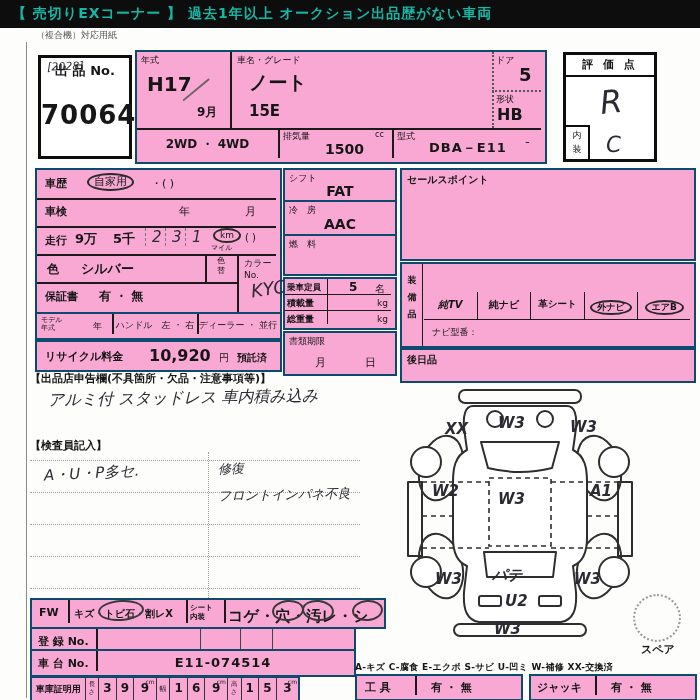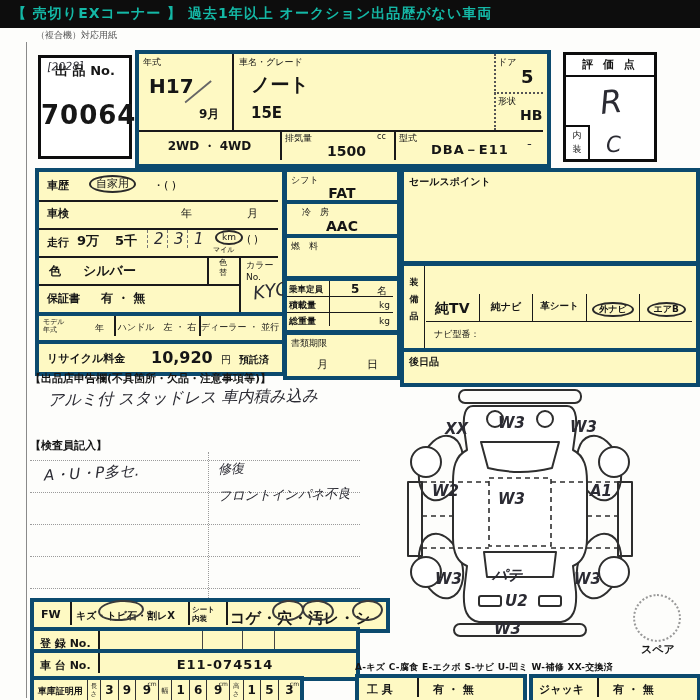--- a/index.html
+++ b/index.html
@@ -1,19 +1,19 @@
 <!DOCTYPE html>
 <html><head>
 <meta charset="utf-8">
 <style>
   html,body{margin:0;padding:0;background:#e8e8e8;}
   #sheet{position:relative;width:700px;height:700px;background:#fdfdfb;overflow:hidden;
          font-family:"DejaVu Sans",sans-serif;color:#161616;}
   .abs{position:absolute;}
-  .b2{border:4px solid #0c4a6e;background:#fef9c3;}
+  .b2{border:2px solid #0c4a6e;background:#f9a8d4;}
   .b3{border:3px solid #0d0d0d;background:#fff;}
   .lbl{font-size:9px;}
   .bold{font-weight:bold;}
   .ctr{text-align:center;}
   .pre{white-space:pre-line;}
   .hand{font-style:italic;color:#2b2b33;}
   .ell{display:inline-block;border:2px solid #2a2a2a;border-radius:50%;padding:0 5px;line-height:1.25;}
   .hline{position:absolute;background:#1a1a1a;height:2px;}
   .vline{position:absolute;background:#1a1a1a;width:2px;}
   .vline1{position:absolute;background:#444;width:1px;}
@@ -57,21 +57,21 @@
     <div class="abs" style="left:46px;top:16px;font-size:30px;color:#666;transform:rotate(8deg);">／</div>
     <div class="abs bold" style="left:60px;top:52px;font-size:12px;">9月</div>
 
     <div class="abs lbl" style="left:100px;top:2px;">車名・グレード</div>
     <div class="abs bold" style="left:112px;top:18px;font-size:19px;">ノート</div>
     <div class="abs bold" style="left:112px;top:50px;font-size:15px;">15E</div>
 
     <div class="abs lbl" style="left:359px;top:2px;">ドア</div>
     <div class="abs bold" style="left:382px;top:12px;font-size:18px;">5</div>
     <div class="abs lbl" style="left:359px;top:41px;">形状</div>
-    <div class="abs bold" style="left:381px;top:53px;font-size:14px;">HB</div>
+    <div class="abs bold" style="left:360px;top:53px;font-size:16px;">HB</div>
 
     <div class="abs bold ctr" style="left:0;top:84px;width:141px;font-size:12px;">2WD ・ 4WD</div>
     <div class="abs lbl" style="left:146px;top:78px;">排気量</div>
     <div class="abs" style="left:238px;top:78px;font-size:8px;">cc</div>
     <div class="abs bold" style="left:188px;top:89px;font-size:14px;">1500</div>
     <div class="abs lbl" style="left:260px;top:78px;">型式</div>
     <div class="abs bold" style="left:292px;top:87px;font-size:13px;letter-spacing:1px;">DBA－E11</div>
     <div class="abs hand" style="left:388px;top:82px;font-size:13px;">-</div>
   </div>
 
@@ -118,21 +118,21 @@
 
     <div class="abs bold" style="left:8px;top:119px;font-size:11px;">保証書</div>
     <div class="abs bold" style="left:62px;top:118px;font-size:12px;">有 ・ 無</div>
   </div>
 
   <div class="abs b2" style="left:283px;top:168px;width:110px;height:34px;">
     <div class="abs lbl" style="left:4px;top:2px;">シフト</div>
     <div class="abs bold ctr" style="left:0;top:13px;width:100%;font-size:14px;">FAT</div>
   </div>
   <div class="abs b2" style="left:283px;top:200px;width:110px;height:36px;">
-    <div class="abs lbl" style="left:4px;top:2px;margin-left:11px;">冷　房</div>
+    <div class="abs lbl" style="left:4px;top:2px;">冷　房</div>
     <div class="abs bold ctr" style="left:0;top:14px;width:100%;font-size:14px;">AAC</div>
   </div>
   <div class="abs b2" style="left:283px;top:234px;width:110px;height:38px;">
     <div class="abs lbl" style="left:4px;top:2px;">燃　料</div>
   </div>
   <div class="abs b2" style="left:283px;top:277px;width:110px;height:49px;">
     <div class="hline" style="left:0;top:15px;width:106px;height:1px;"></div>
     <div class="hline" style="left:0;top:31px;width:106px;height:1px;"></div>
     <div class="vline" style="left:42px;top:0;height:45px;width:1px;"></div>
     <div class="abs bold" style="left:2px;top:3px;font-size:8.5px;">乗車定員</div>
@@ -151,21 +151,21 @@
 
   <div class="abs b2" style="left:400px;top:168px;width:292px;height:89px;">
     <div class="abs bold" style="left:5px;top:3px;font-size:10px;">セールスポイント</div>
   </div>
 
   <div class="abs b2" style="left:400px;top:262px;width:292px;height:82px;">
     <div class="abs pre ctr bold" style="left:0;top:0;width:21px;height:100%;border-right:1.5px solid #1a1a1a;font-size:9px;line-height:1.9;padding-top:8px;box-sizing:border-box;">装
 備
 品</div>
     <div class="abs" style="left:22px;top:28px;width:266px;height:27px;border-bottom:1.5px solid #1a1a1a;display:flex;">
-      <div class="ctr" style="width:53px;border-right:1.5px solid #1a1a1a;padding-top:6px;font-size:14px;font-weight:bold;">純TV</div>
+      <div class="ctr" style="width:53px;border-right:1.5px solid #1a1a1a;padding-top:6px;font-size:10px;font-weight:bold;font-style:italic;">純TV</div>
       <div class="ctr" style="width:53px;border-right:1.5px solid #1a1a1a;padding-top:6px;font-size:10px;font-weight:bold;">純ナビ</div>
       <div class="ctr" style="width:53px;border-right:1.5px solid #1a1a1a;padding-top:6px;font-size:9.5px;font-weight:bold;">革シート</div>
       <div class="ctr" style="width:53px;border-right:1.5px solid #1a1a1a;padding-top:3px;"><span class="ell" style="font-size:9px;font-weight:bold;">外ナビ</span></div>
       <div class="ctr" style="width:52px;padding-top:3px;"><span class="ell" style="font-size:9px;font-weight:bold;">エアB</span></div>
     </div>
     <div class="abs" style="left:30px;top:62px;font-size:9px;">ナビ型番：</div>
   </div>
 
   <div class="abs b2" style="left:400px;top:348px;width:292px;height:31px;">
     <div class="abs bold" style="left:5px;top:3px;font-size:10px;">後日品</div>

